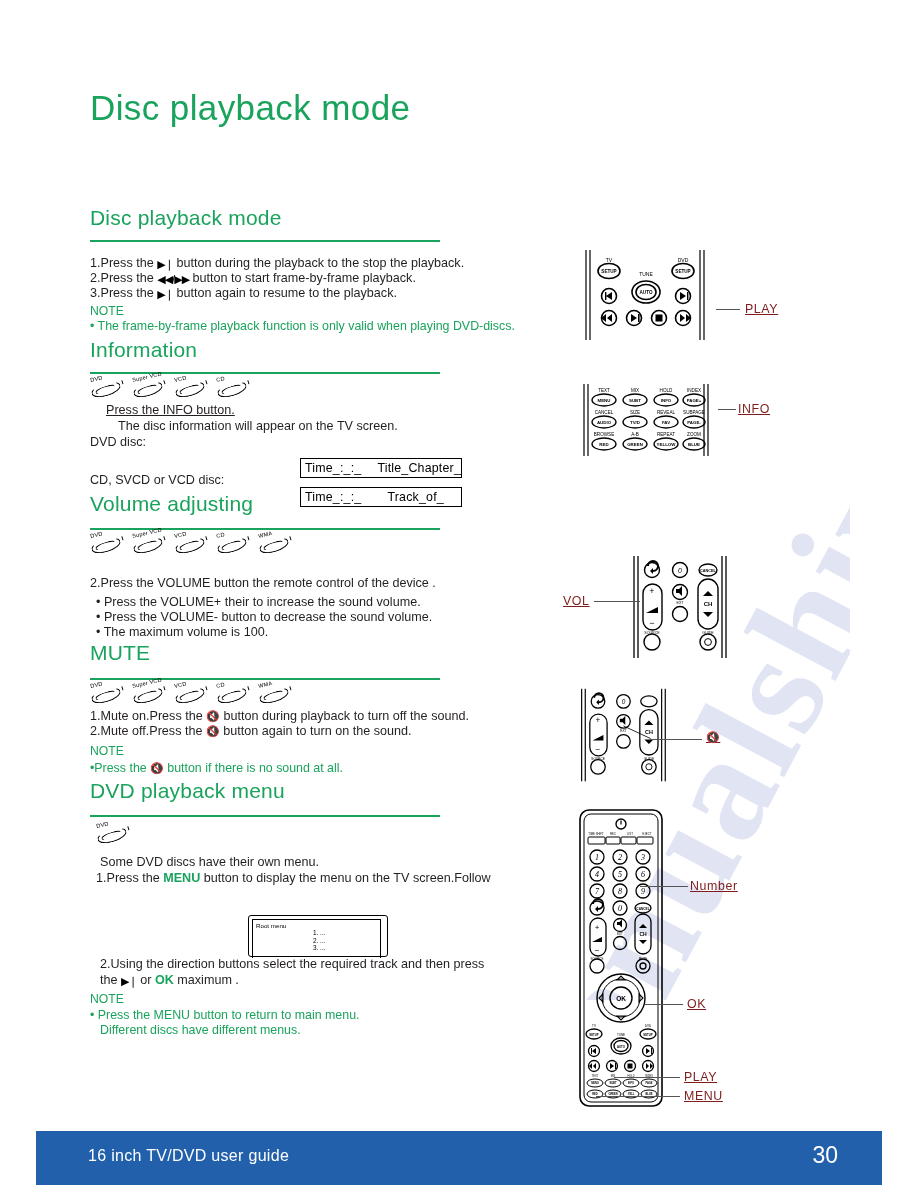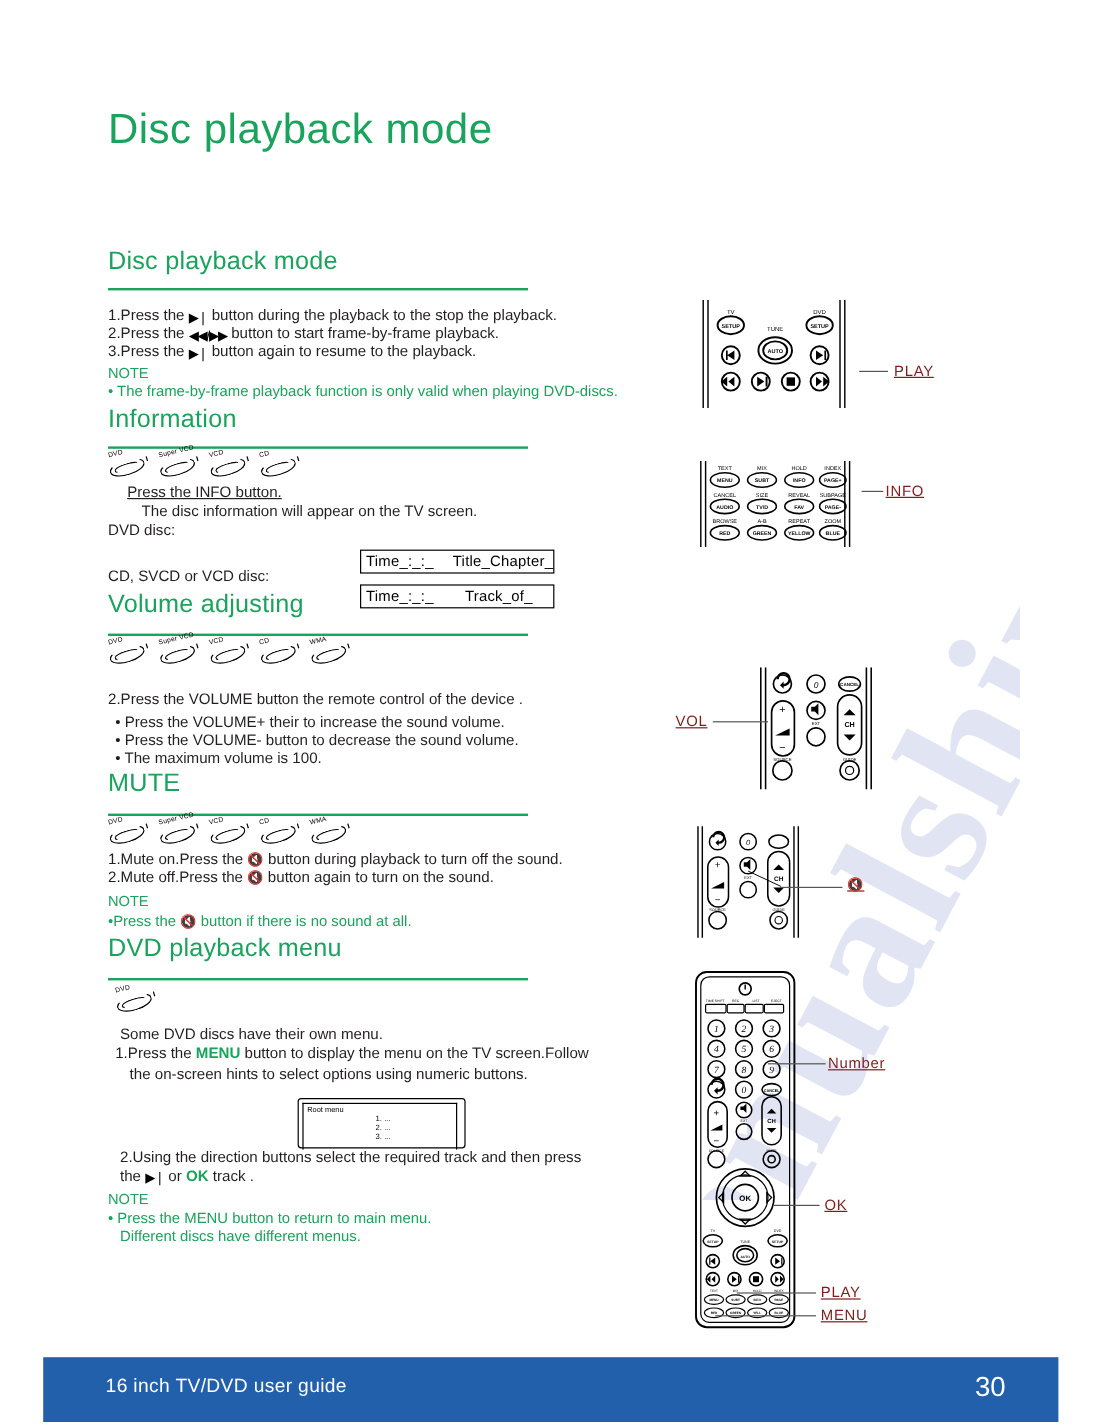--- a/index.html
+++ b/index.html
@@ -433,39 +433,38 @@
       <div class="dtick"></div>
     </div>
   </div>
 
   <div class="body-text" style="left:100px; top:855px;">Some DVD discs have their own menu.</div>
   <div class="body-text" style="left:96px; top:871px;">
     <span>1.Press the</span>
     <span class="green-inline">MENU</span>
     <span>button to display the menu on the TV screen.Follow</span>
   </div>
-  <div class="body-text" style="left:108px; top:888px;">the on-screen hints to select options using numeric buttons.</div>
 
   <div class="rootmenu" style="left:248px; top:915px;">
     <div class="inner"></div>
     <div class="rm-title">Root menu</div>
     <div class="rm-list">
       <div>1. ...</div>
       <div>2. ...</div>
       <div>3. ...</div>
     </div>
   </div>
 
   <div class="body-text" style="left:100px; top:957px;">2.Using the direction buttons select the required track and then press</div>
   <div class="body-text" style="left:100px; top:973px;">
     <span>the</span>
     <span class="glyph">▶❘</span>
     <span>or</span>
     <span class="green-inline">OK</span>
-    <span>track .</span>
+    <span>maximum .</span>
   </div>
 
   <div class="note-label" style="left:90px; top:992px;">NOTE</div>
   <div class="note-text" style="left:90px; top:1008px;">• Press the MENU button to return to main menu.</div>
   <div class="note-text" style="left:100px; top:1023px;">Different discs  have different menus.</div>
 
   <svg class="remote" style="left:582px; top:250px;" width="135" height="90" viewBox="0 0 135 90">
     <g fill="none" stroke="#000" stroke-width="1.2">
       <line x1="4" y1="0" x2="4" y2="90"></line>
       <line x1="8" y1="0" x2="8" y2="90"></line>

